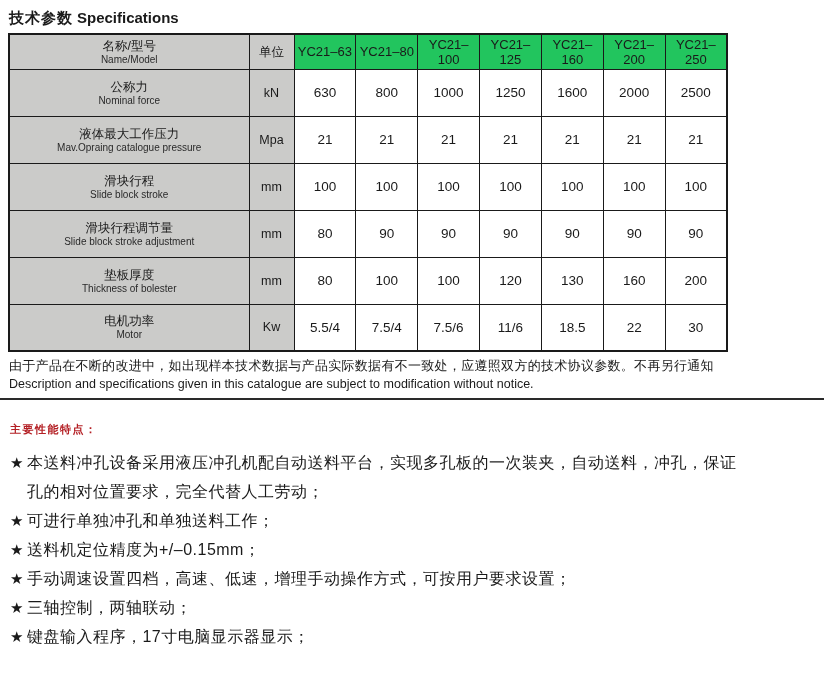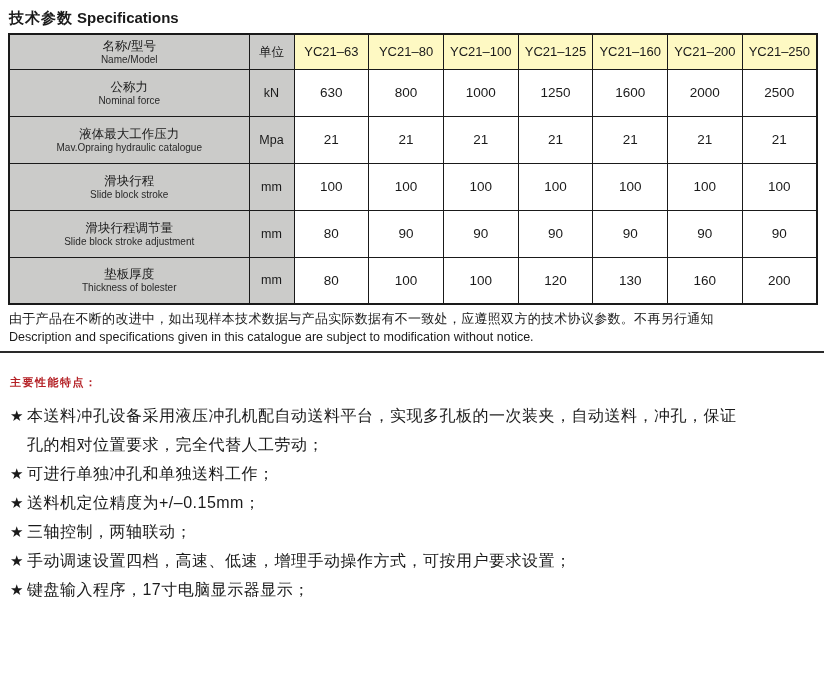--- a/index.html
+++ b/index.html
@@ -9,34 +9,34 @@
     font-family:"Liberation Sans","DejaVu Sans",sans-serif; color:#1a1a1a;
   }
   .page { position:relative; width:824px; height:681px; }
 
   .title { margin:8px 0 5px 9px; font-size:15px; line-height:20px; }
   .title .title-zh { font-weight:bold; letter-spacing:1px; }
   .title .title-en { font-weight:bold; margin-left:4px; }
 
   table.spec-table {
     border-collapse:collapse; table-layout:fixed;
-    width:810px; margin-left:8px;
+    width:720px; margin-left:8px;
     border:2px solid #1a1a1a;
   }
   .spec-table th, .spec-table td {
     border:1px solid #1a1a1a; text-align:center; vertical-align:middle; padding:0 2px;
   }
   .spec-table thead tr { height:35px; }
   .spec-table tbody tr { height:47px; }
   .spec-table thead th { background:#cbcbc9; font-weight:normal; }
   .spec-table .c-label { width:240px; }
   .spec-table .c-unit  { width:45px; font-size:12.5px; }
   .spec-table tbody .c-label, .spec-table tbody .c-unit { background:#cbcbc9; }
   .spec-table .c-val { background:#ffffff; font-size:13.5px; }
-  .spec-table thead .c-val { background:#fef9c3; font-size:13px; }
+  .spec-table thead .c-val { background:#22c55e; font-size:13px; }
   .spec-table .zh { font-size:12.5px; line-height:16px; }
   .spec-table .en { font-size:10px; line-height:12px; color:#2a2a2a; }
 
   .note { margin:4px 0 0 9px; }
   .note .note-zh { font-size:13px; font-weight:normal; line-height:15px; letter-spacing:0.3px; }
   .note .note-en { font-size:12.5px; line-height:15px; }
 
   hr.divider { border:none; border-top:2px solid #2a2a2a; margin:6px 0 0 0; width:824px; }
 
   .features-heading {
@@ -83,21 +83,21 @@
           <td class="c-val">800</td>
           <td class="c-val">1000</td>
           <td class="c-val">1250</td>
           <td class="c-val">1600</td>
           <td class="c-val">2000</td>
           <td class="c-val">2500</td>
         </tr>
         <tr>
           <td class="c-label">
             <div class="zh">液体最大工作压力</div>
-            <div class="en">Mav.Opraing hydraulic catalogue</div>
+            <div class="en">Mav.Opraing catalogue pressure</div>
           </td>
           <td class="c-unit">Mpa</td>
           <td class="c-val">21</td>
           <td class="c-val">21</td>
           <td class="c-val">21</td>
           <td class="c-val">21</td>
           <td class="c-val">21</td>
           <td class="c-val">21</td>
           <td class="c-val">21</td>
         </tr>
@@ -136,20 +136,34 @@
           </td>
           <td class="c-unit">mm</td>
           <td class="c-val">80</td>
           <td class="c-val">100</td>
           <td class="c-val">100</td>
           <td class="c-val">120</td>
           <td class="c-val">130</td>
           <td class="c-val">160</td>
           <td class="c-val">200</td>
         </tr>
+        <tr>
+          <td class="c-label">
+            <div class="zh">电机功率</div>
+            <div class="en">Motor</div>
+          </td>
+          <td class="c-unit">Kw</td>
+          <td class="c-val">5.5/4</td>
+          <td class="c-val">7.5/4</td>
+          <td class="c-val">7.5/6</td>
+          <td class="c-val">11/6</td>
+          <td class="c-val">18.5</td>
+          <td class="c-val">22</td>
+          <td class="c-val">30</td>
+        </tr>
       </tbody>
   </table>
 
   <p class="note">
     <span class="note-zh">由于产品在不断的改进中，如出现样本技术数据与产品实际数据有不一致处，应遵照双方的技术协议参数。不再另行通知</span><br>
     <span class="note-en">Description and specifications given in this catalogue are subject to modification without notice.</span>
   </p>
 
   <hr class="divider">
 
@@ -160,23 +174,23 @@
         <div class="f-line"><span class="star">★</span><span>本送料冲孔设备采用液压冲孔机配自动送料平台，实现多孔板的一次装夹，自动送料，冲孔，保证</span></div>
         <div class="f-line cont"><span>孔的相对位置要求，完全代替人工劳动；</span></div>
       </div>
       <div>
         <div class="f-line"><span class="star">★</span><span>可进行单独冲孔和单独送料工作；</span></div>
       </div>
       <div>
         <div class="f-line"><span class="star">★</span><span>送料机定位精度为+/–0.15mm；</span></div>
       </div>
       <div>
-        <div class="f-line"><span class="star">★</span><span>三轴控制，两轴联动；</span></div>
+        <div class="f-line"><span class="star">★</span><span>手动调速设置四档，高速、低速，增理手动操作方式，可按用户要求设置；</span></div>
       </div>
       <div>
-        <div class="f-line"><span class="star">★</span><span>手动调速设置四档，高速、低速，增理手动操作方式，可按用户要求设置；</span></div>
+        <div class="f-line"><span class="star">★</span><span>三轴控制，两轴联动；</span></div>
       </div>
       <div>
         <div class="f-line"><span class="star">★</span><span>键盘输入程序，17寸电脑显示器显示；</span></div>
       </div>
     </div>
 
 </div>
 
 </body></html>

